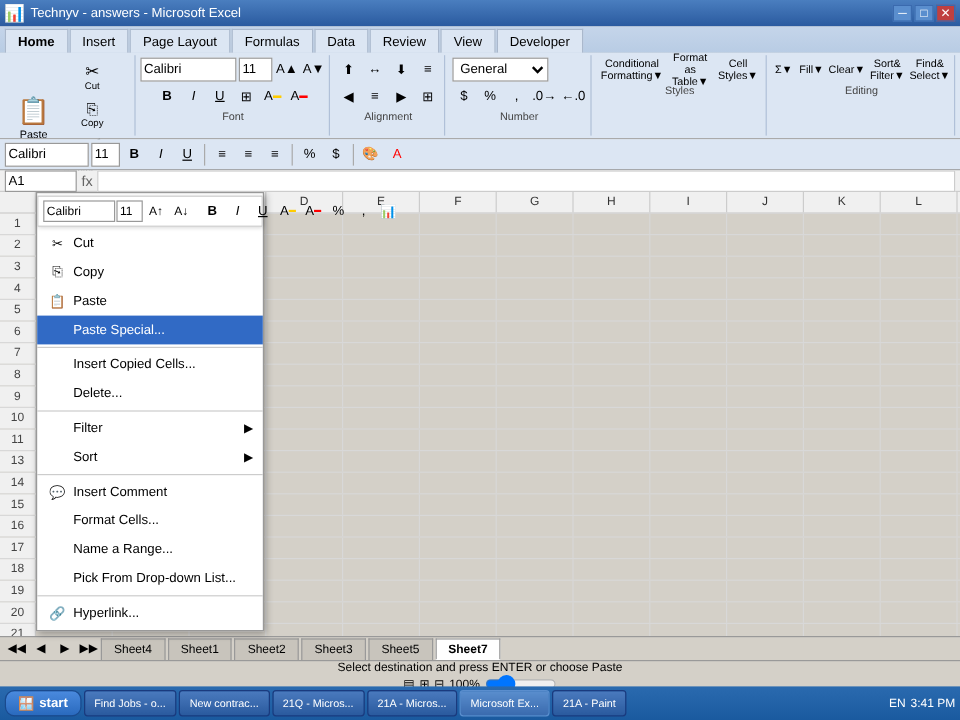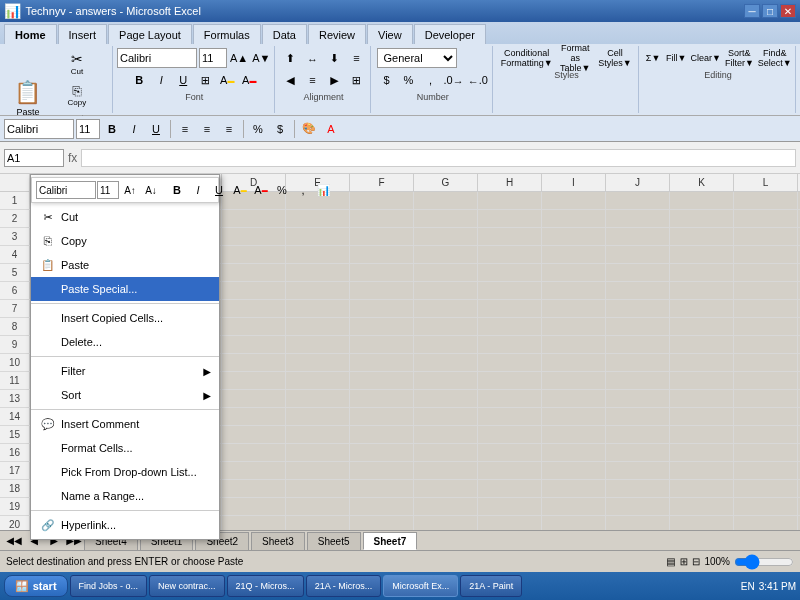--- a/index.html
+++ b/index.html
@@ -120,21 +120,21 @@
       border: 1px solid transparent;
       background: transparent;
       cursor: pointer;
       font-size: 11px;
       display: flex; align-items: center; justify-content: center;
     }
     .separator { width: 1px; height: 18px; background: #aaa; margin: 0 2px; }
 
     
     #formula-bar {
-      height: 32px;
+      height: 18px;
       background: #f0f0f0;
       display: flex;
       align-items: center;
       border-bottom: 1px solid #ccc;
       padding: 0 4px;
       gap: 4px;
     }
     #name-box {
       width: 60px; height: 18px;
       border: 1px solid #999;
@@ -179,20 +179,21 @@
     
     #status-bar {
       height: 22px;
       background: #d4d0c8;
       display: flex;
       align-items: center;
       padding: 0 6px;
       font-size: 10px;
       border-top: 1px solid #999;
       justify-content: space-between;
+      flex-direction: column;
     }
 
     
     #taskbar {
       height: 28px;
       background: linear-gradient(to bottom, #2a6aaf, #1a5a9f);
       display: flex;
       align-items: center;
       padding: 0 4px;
       gap: 2px;
@@ -910,25 +911,25 @@
       <div class="ctx-item">
         <span class="ctx-icon">💬</span>
         <span>Insert Comment</span>
       </div>
       <div class="ctx-item">
         <span class="ctx-icon"></span>
         <span>Format Cells...</span>
       </div>
       <div class="ctx-item">
         <span class="ctx-icon"></span>
+        <span>Name a Range...</span>
+      </div>
+      <div class="ctx-item">
+        <span class="ctx-icon"></span>
         <span>Pick From Drop-down List...</span>
-      </div>
-      <div class="ctx-item">
-        <span class="ctx-icon"></span>
-        <span>Name a Range...</span>
       </div>
       <div class="ctx-separator"></div>
       <div class="ctx-item">
         <span class="ctx-icon">🔗</span>
         <span>Hyperlink...</span>
       </div>
     </div>
 
     <div id="sheet-tabs-bar" style="position: absolute; bottom: 0px; left: 0px; right: 0px; z-index: 5; height: 20px; background: rgb(212, 208, 200); border-top: 1px solid rgb(153, 153, 153); display: flex; align-items: flex-end; padding: 0px 4px;">
       <div style="display:flex;align-items:flex-end;">

